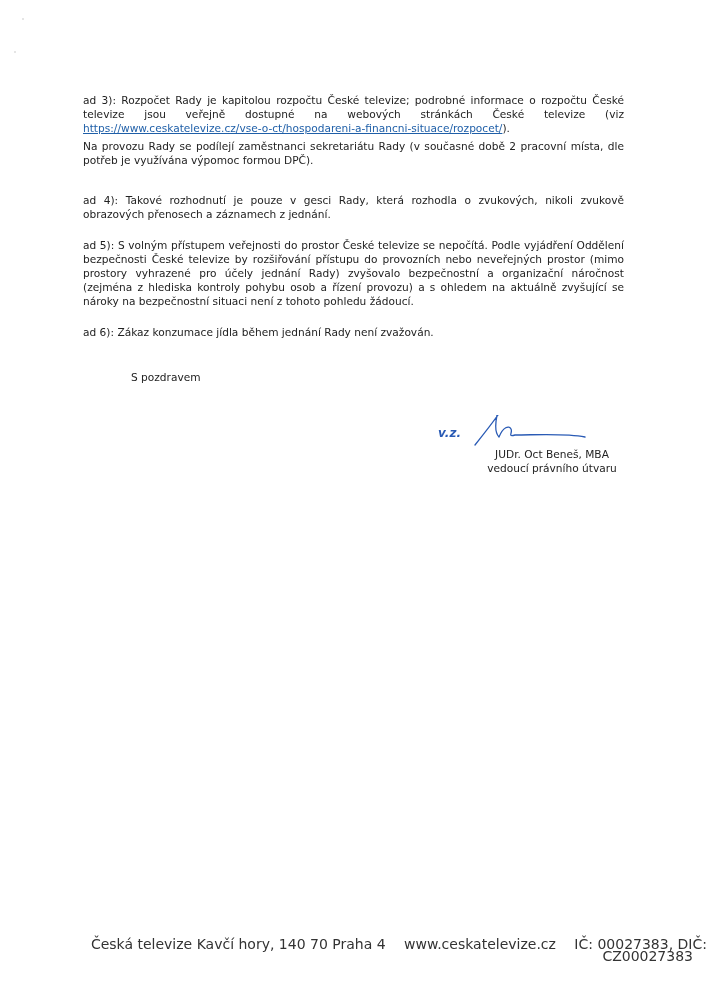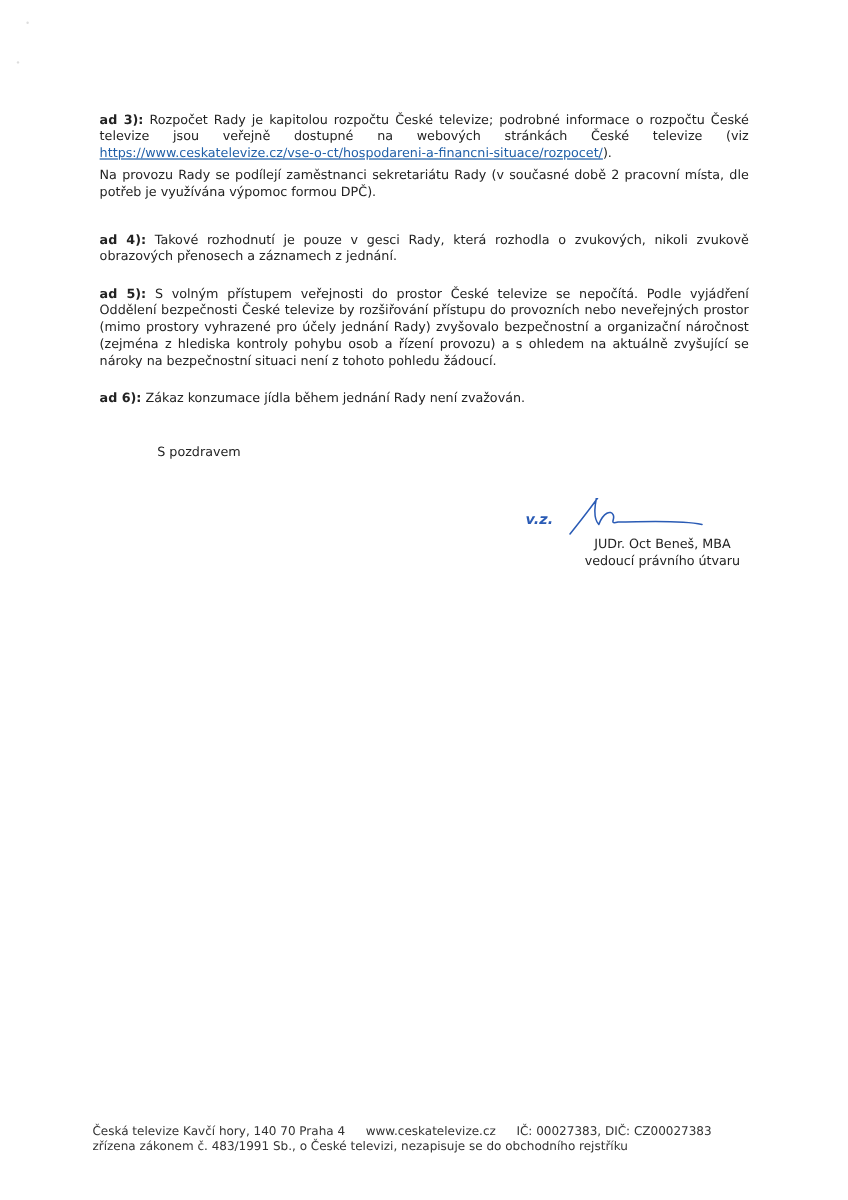--- a/index.html
+++ b/index.html
@@ -1,24 +1,24 @@
 <!DOCTYPE html>
 <html><head>
 <meta charset="utf-8">
 <style>
   html, body { margin: 0; padding: 0; background: #ffffff; }
   body { width: 707px; height: 1000px; position: relative; overflow: hidden;
          font-family: "DejaVu Sans", sans-serif; color: #222; }
   .para { position: absolute; left: 83px; width: 541px; font-size: 10.6px; line-height: 14px;
           text-align: justify; }
-  .para b { font-weight: bold; }
+  .para b { font-weight: normal; }
   .link { color: #1f5fa8; text-decoration: underline; }
   .sig-area { position: absolute; left: 435px; top: 415px; width: 180px; height: 60px; font-weight: bold; }
   .sig-name { position: absolute; left: 482px; top: 447px; font-size: 10.6px; line-height: 14px; text-align: center; width: 140px; }
-  .footer { position: absolute; left: 77px; top: 938px; font-size: 10px; line-height: 12px; color: #333; }
+  .footer { position: absolute; left: 77px; top: 938px; font-size: 14px; line-height: 12px; color: #333; text-align: right; }
   .footer span { margin-right: 14px; }
   .dot { position: absolute; width: 2px; height: 2px; background: #ddd; border-radius: 1px; }
 </style>
 </head>
 <body>
 
 <div class="dot" style="left:22px;top:18px;"></div>
 <div class="dot" style="left:14px;top:51px;"></div>
 
 <div class="para" style="top:93px;">
@@ -59,14 +59,13 @@
   <div>JUDr. Oct Beneš, MBA</div>
   <div>vedoucí právního útvaru</div>
 </div>
 
 <div class="footer">
   <div>
     <span>Česká televize Kavčí hory, 140 70 Praha 4</span>
     <span>www.ceskatelevize.cz</span>
     <span>IČ: 00027383, DIČ: CZ00027383</span>
   </div>
-  <div>zřízena zákonem č. 483/1991 Sb., o České televizi, nezapisuje se do obchodního rejstříku</div>
 </div>
 
 </body></html>

